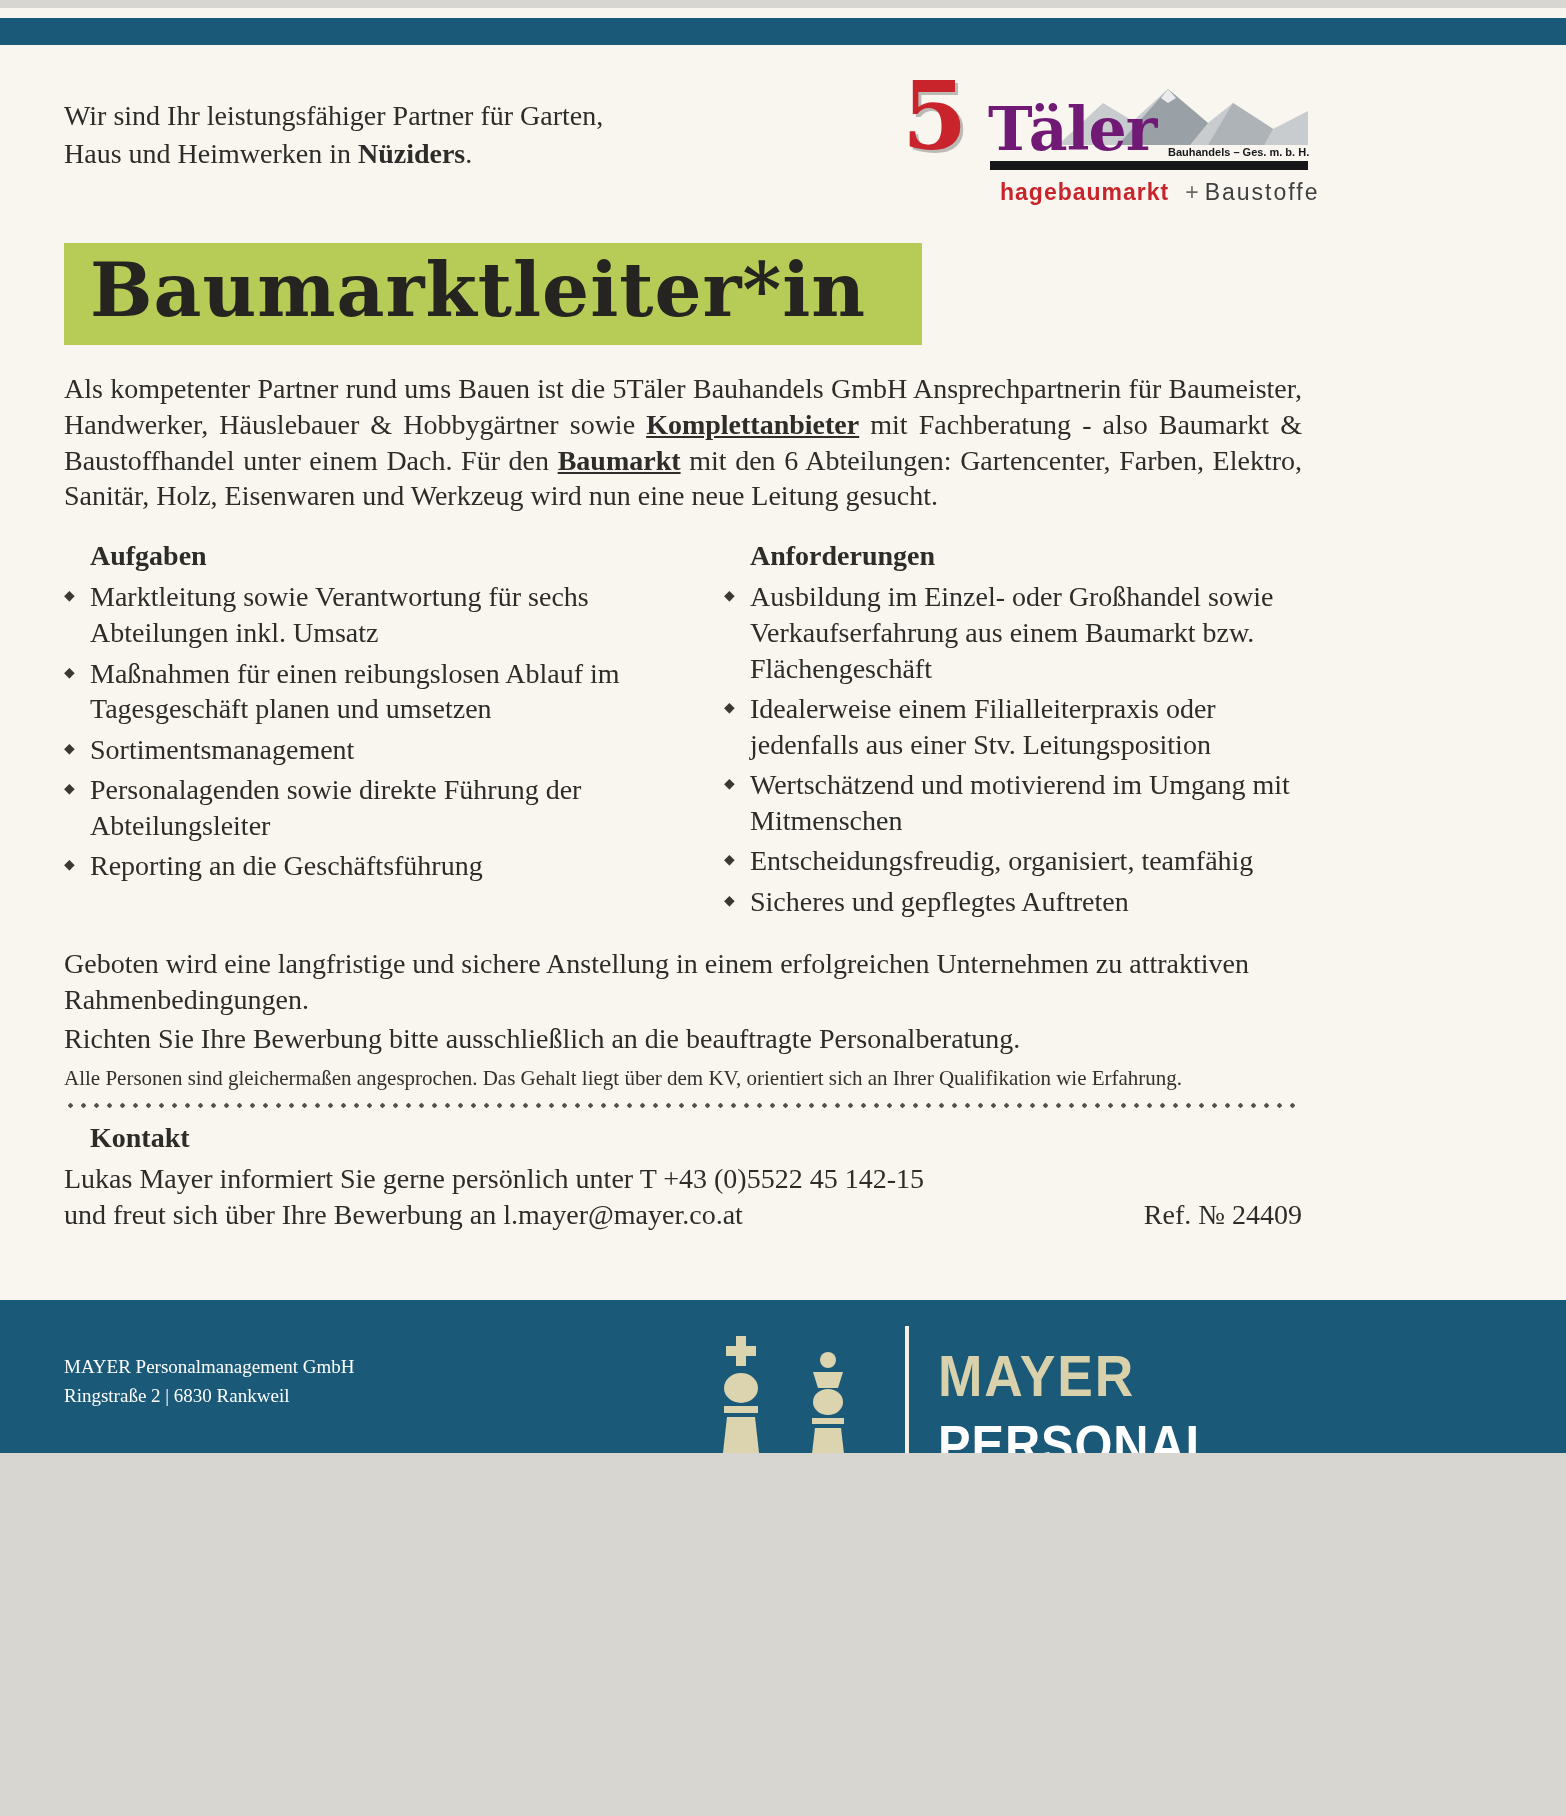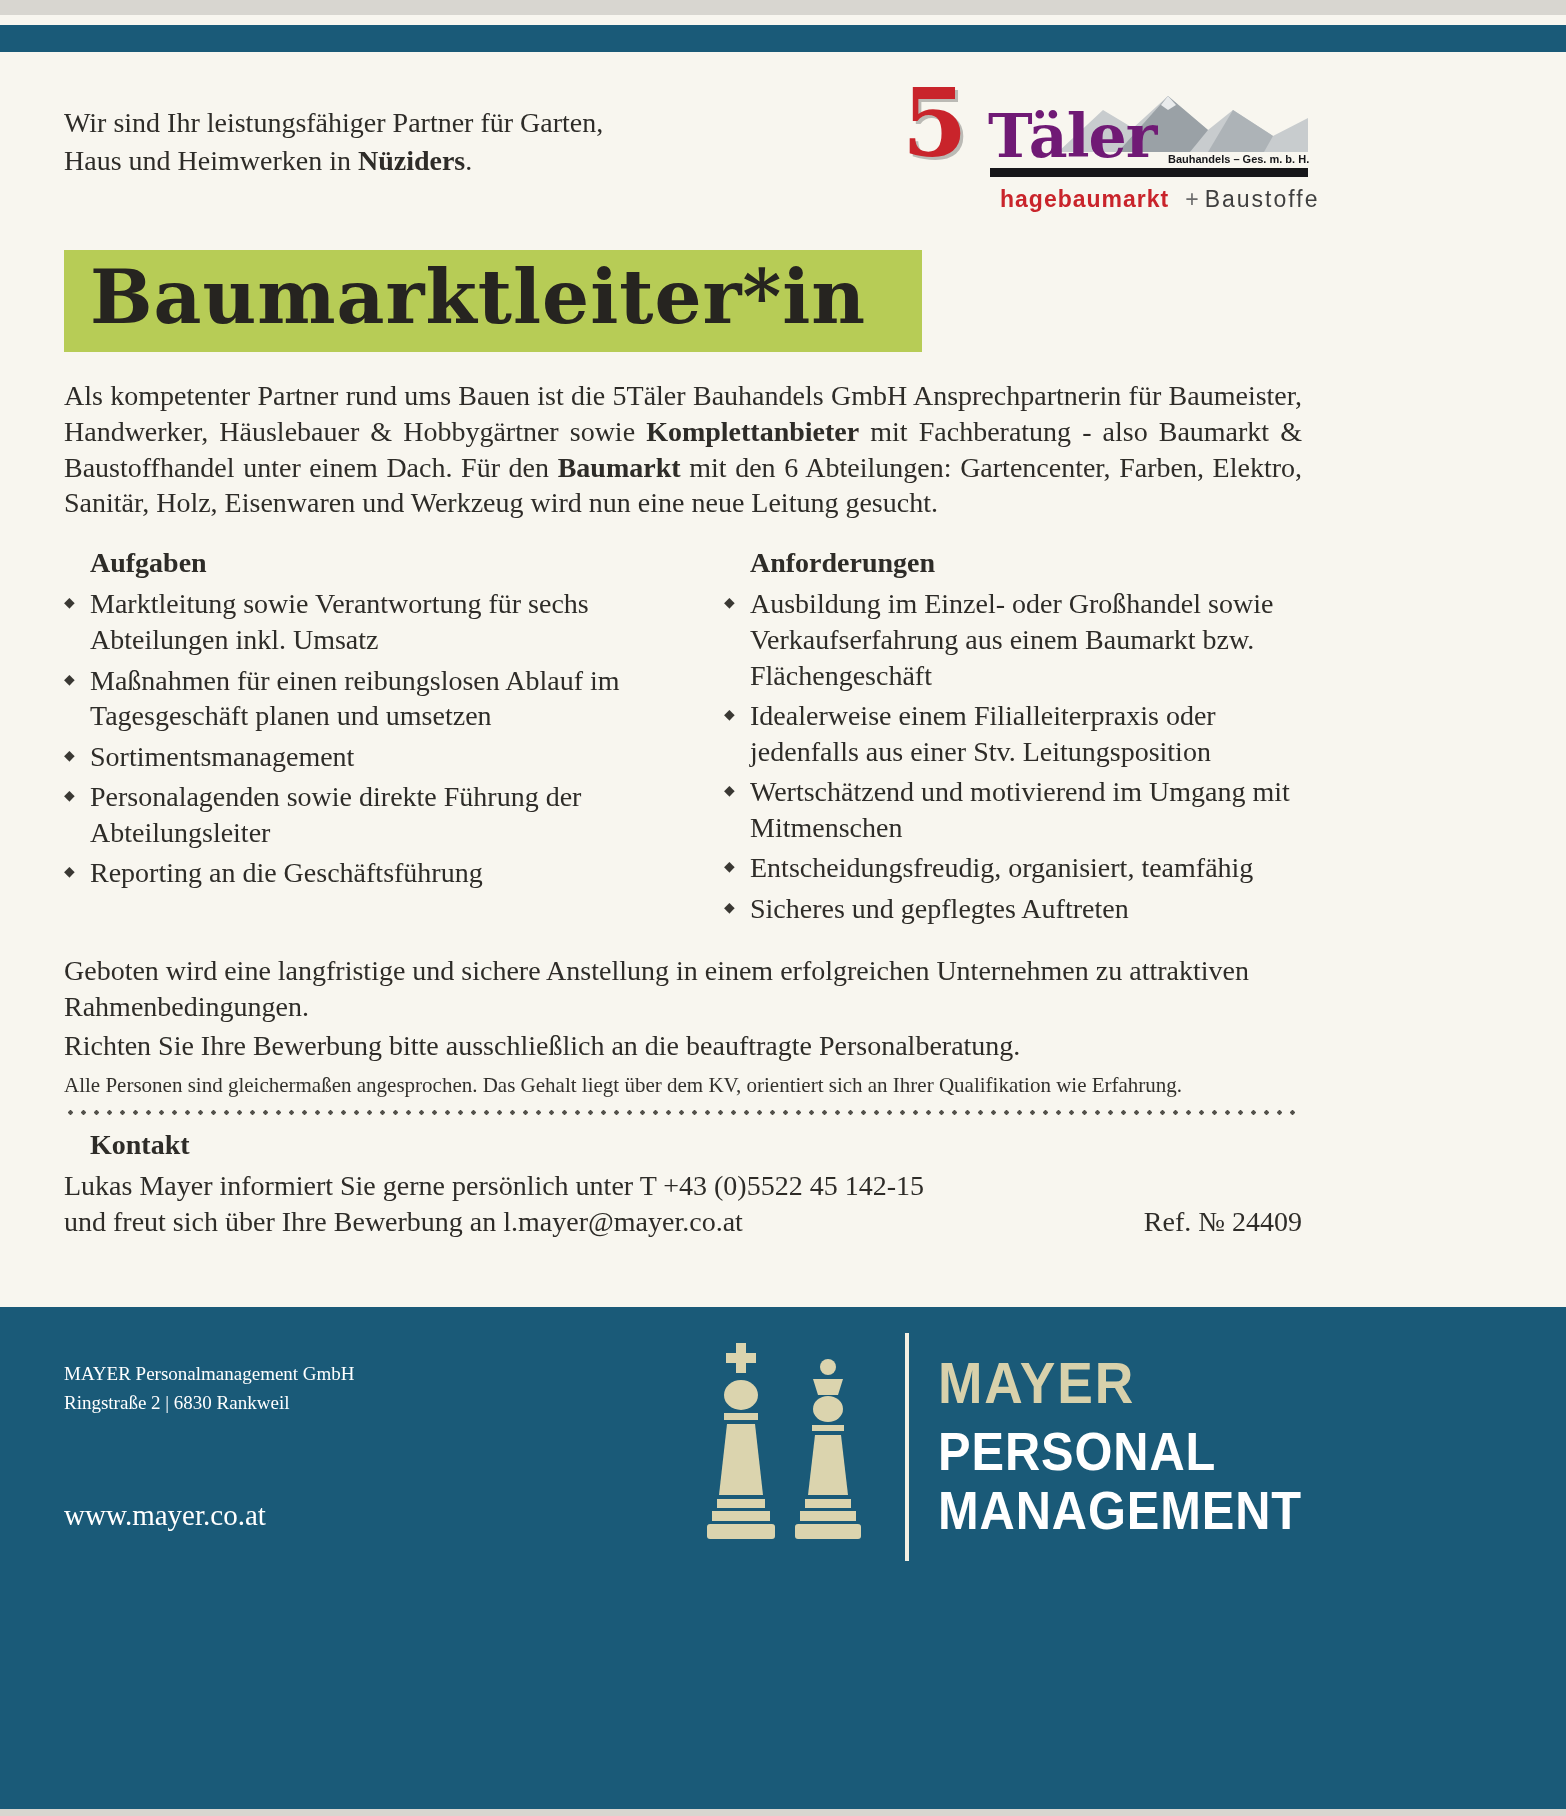--- a/index.html
+++ b/index.html
@@ -1,25 +1,25 @@
 <!DOCTYPE html>
 <html><head>
 <meta charset="utf-8">
 <style>
   * { box-sizing: border-box; }
   html, body { margin: 0; padding: 0; background: #d8d6d0; }
   .page {
     position: relative;
     width: 1566px;
-    height: 1794px;
+    height: 1445px;
     background: #f8f6ef;
     font-family: "Liberation Serif", serif;
     color: #2e2c28;
     overflow: hidden;
-    margin: 15px auto;
+    margin: 8px auto;
     padding-left: 41px;
   }
   .top-strip {
     position: absolute; top: 10px; left: 0; right: 0; height: 27px;
     background: #1a5a78;
   }
   .content {
     position: absolute; top: 37px; left: 0; right: 0;
     padding: 40px 264px 0 64px;
     height: 1255px;
@@ -59,21 +59,21 @@
     background: #b7cc56;
     padding: 8px 56px 16px 26px;
   }
   .title-text {
     font-family: "DejaVu Serif", serif; font-weight: bold;
     font-size: 74px; line-height: 1.06; color: #262420; letter-spacing: 1px;
   }
 
   
   .lead { margin: 26px 0 0 0; font-size: 28px; line-height: 1.27; text-align: justify; }
-  .lead b { font-weight: bold; }
+  .lead b { font-weight: bold; text-decoration: underline; }
 
   .columns { display: flex; margin-top: 24px; }
   .col-left { flex: 0 0 640px; }
   .col-right { flex: 1; margin-left: 20px; }
   .col h2 { margin: 0 0 6px 26px; font-size: 28px; font-weight: bold; line-height: 1.28; }
   .col ul { list-style: none; margin: 0; padding: 0; }
   .col li { position: relative; padding-left: 26px; margin-bottom: 5px; font-size: 28px; line-height: 1.27; }
   .bullet { position: absolute; left: 0; top: 8px; font-size: 14px; color: #3a3833; }
 
   .offer { margin: 22px 0 0; font-size: 28px; line-height: 1.27; }

